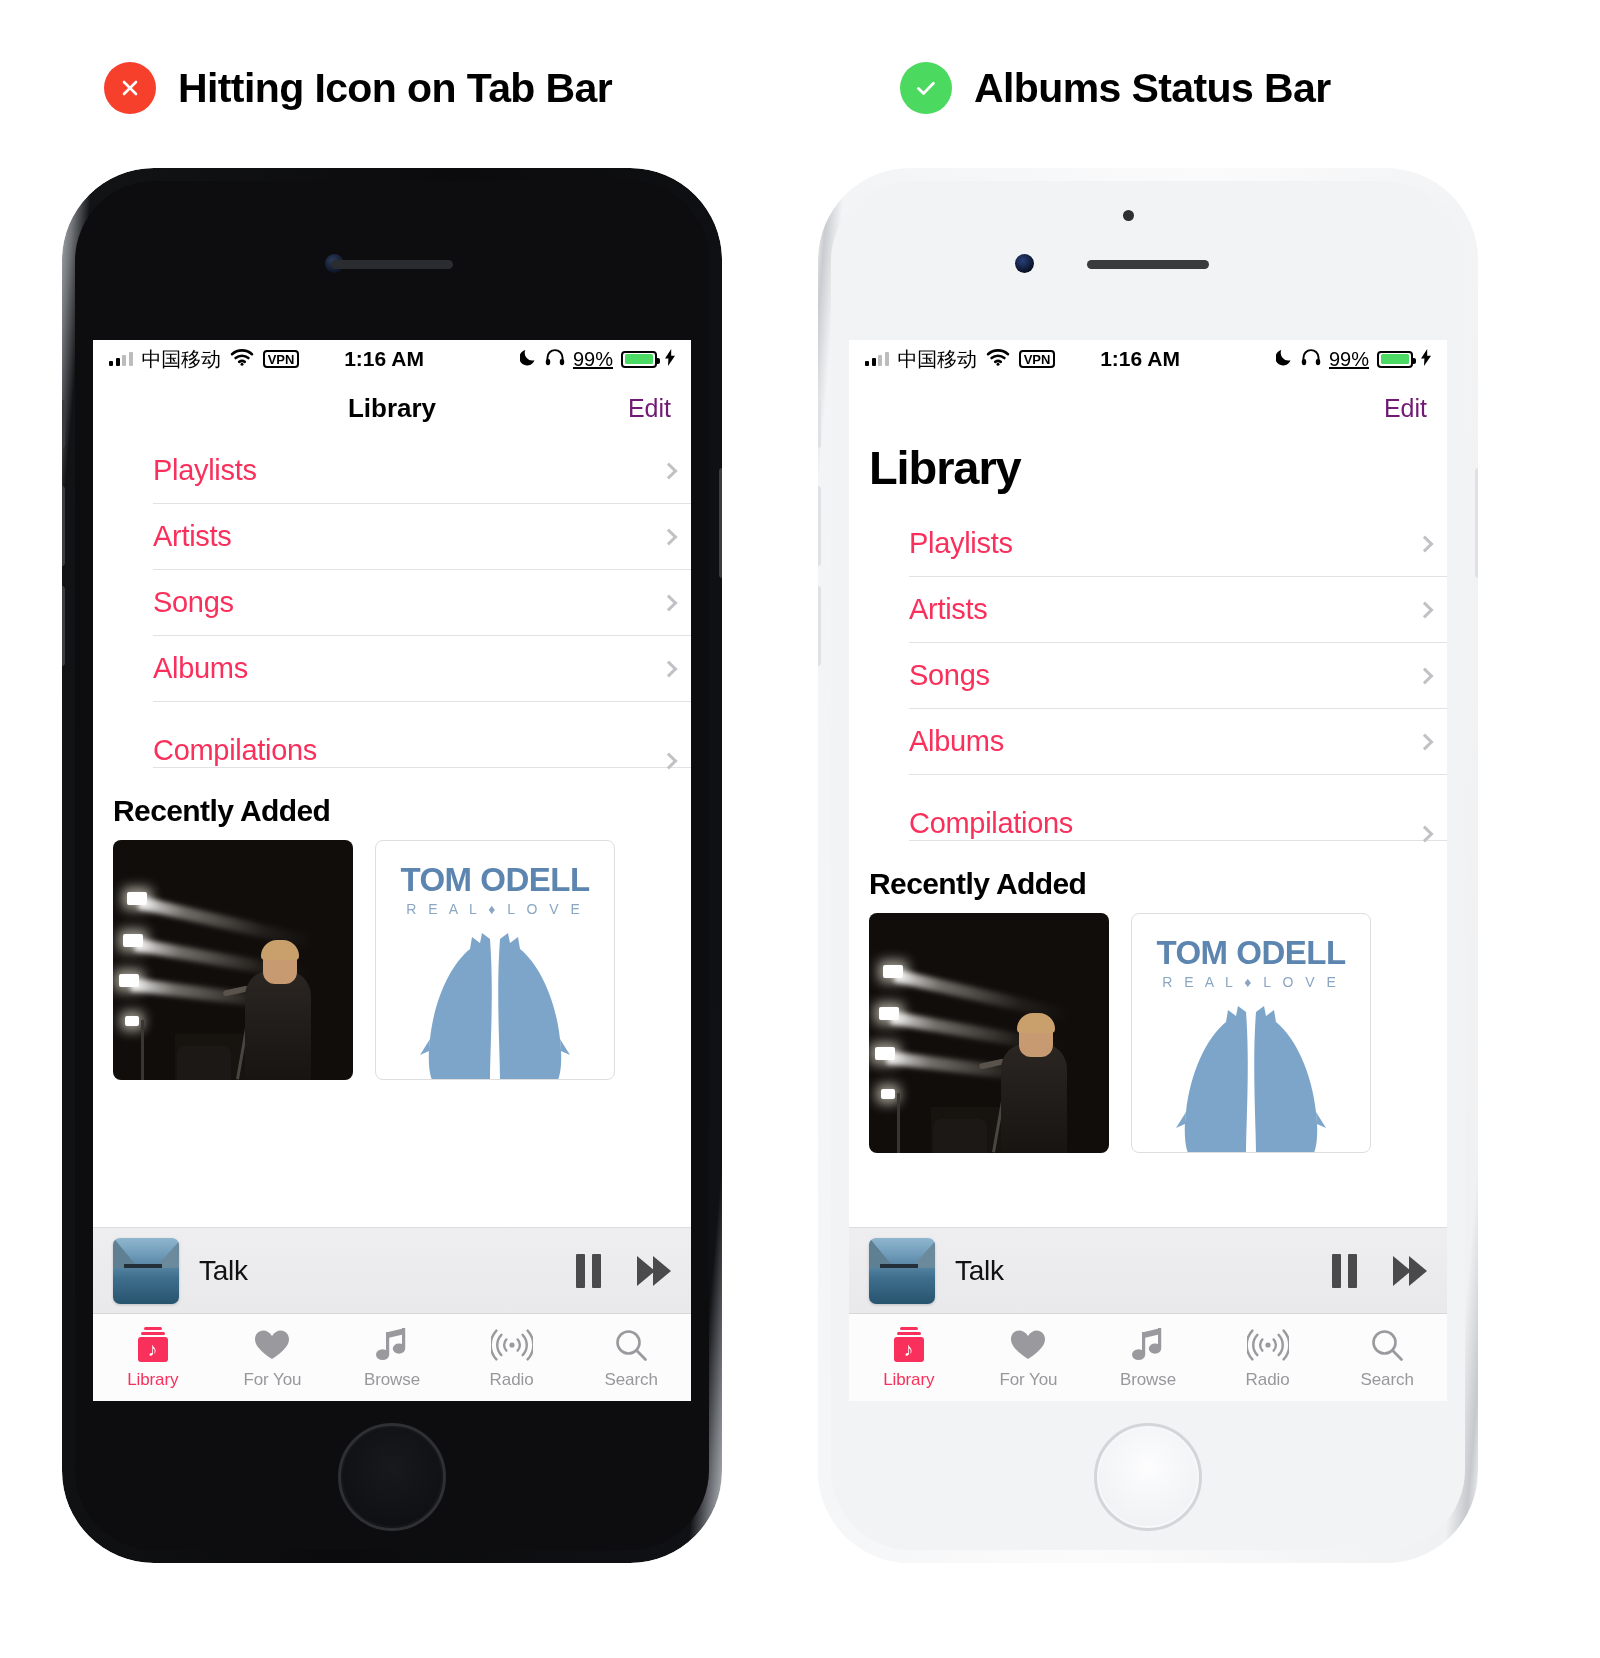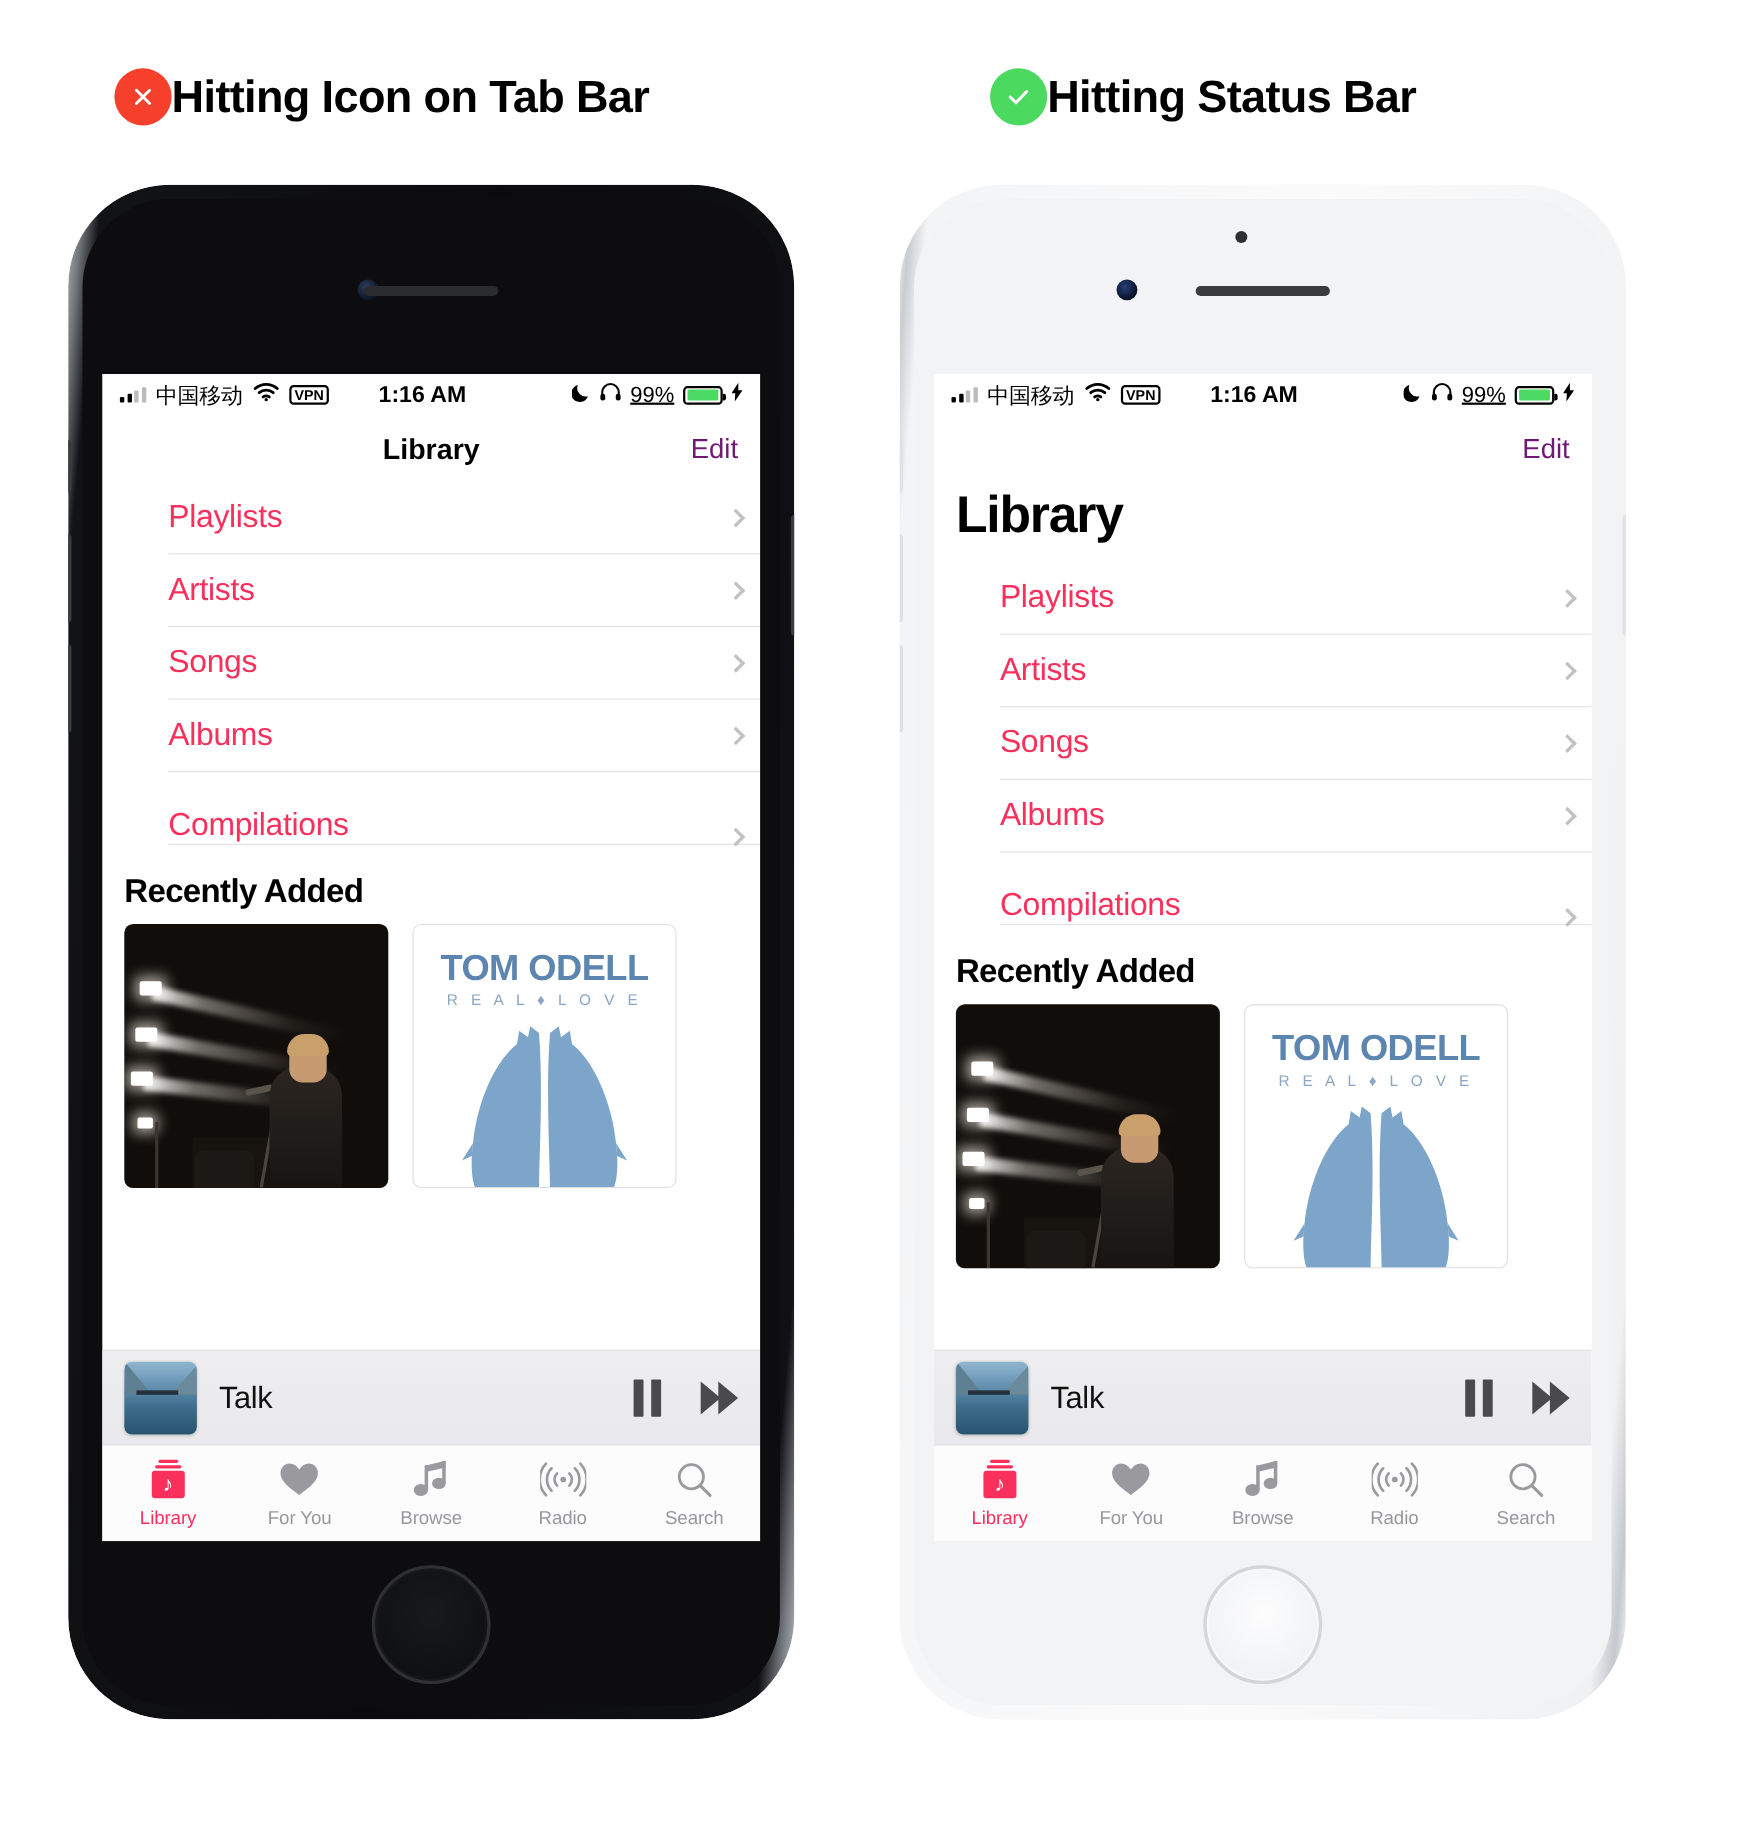--- a/index.html
+++ b/index.html
@@ -12,20 +12,21 @@
     position: relative;
   }
 
   .stage { position: relative; width: 1600px; height: 1658px; }
 
   
   .caption {
     position: absolute;
     display: flex;
     align-items: center;
+    gap: 22px;
   }
   .caption-badge {
     width: 52px; height: 52px;
     border-radius: 50%;
     display: flex; align-items: center; justify-content: center;
     flex: 0 0 auto;
   }
   .caption-badge.bad  { background: #F6402C; }
   .caption-badge.good { background: #4CD95F; }
   .caption-badge svg { display: block; }
@@ -379,21 +380,21 @@
     </div>
     <div class="caption-text">Hitting Icon on Tab Bar</div>
   </div>
 
   <div class="caption" id="caption-right">
     <div class="caption-badge good">
       <svg width="30" height="30" viewBox="0 0 30 30">
         <path d="M7.5 15.4 L12.6 20.4 L22.4 10.2" fill="none" stroke="#fff" stroke-width="2.8" stroke-linecap="round" stroke-linejoin="round"></path>
       </svg>
     </div>
-    <div class="caption-text">Hitting Status Bar</div>
+    <div class="caption-text">Albums Status Bar</div>
   </div>
 
   <div class="phone" id="phone-left">
     <div class="body"></div>
     <div class="bezel"></div>
 
     <div class="side-btn sb mute"></div>
     <div class="side-btn sb volup"></div>
     <div class="side-btn sb voldn"></div>
     <div class="side-btn sb power"></div>

